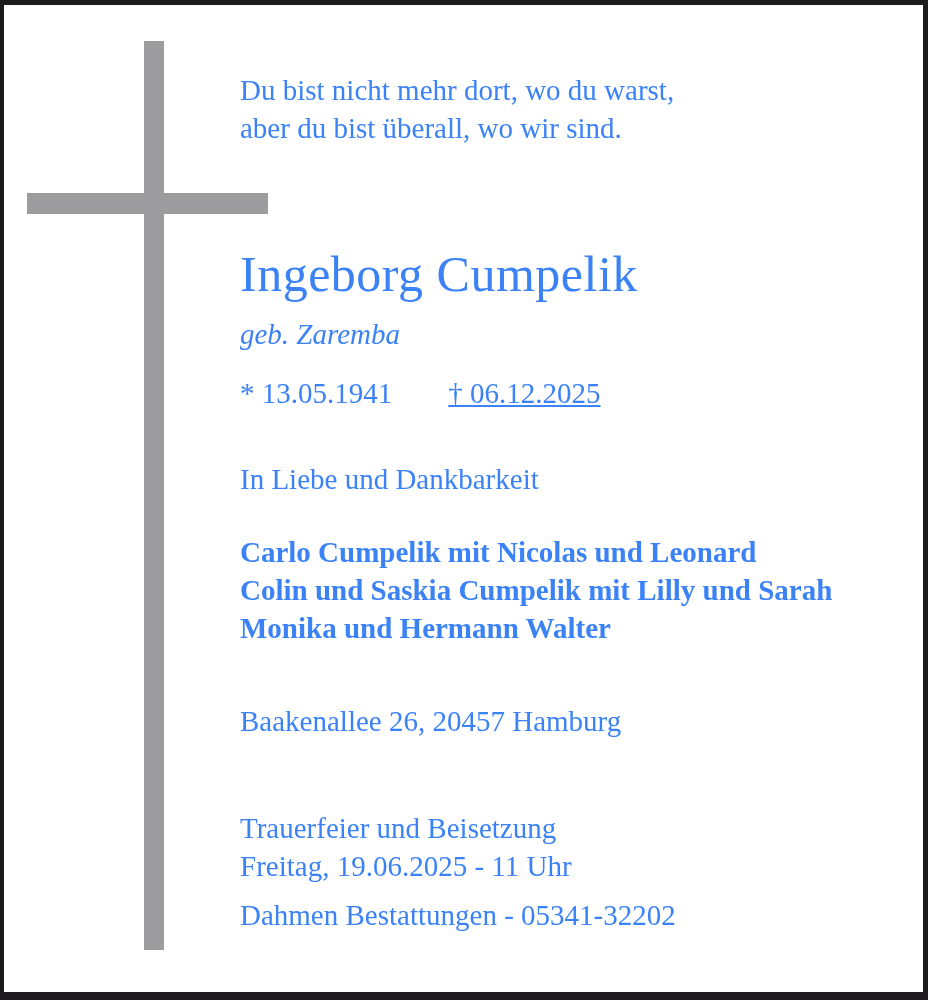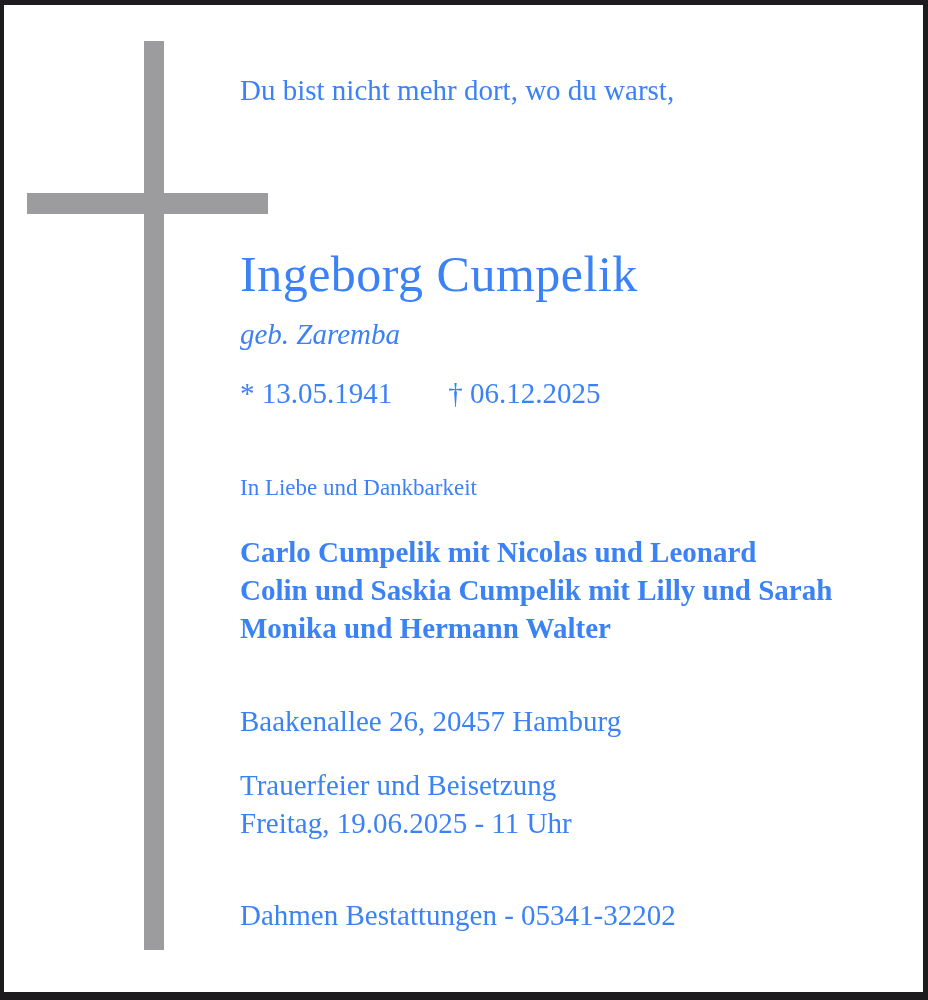--- a/index.html
+++ b/index.html
@@ -58,55 +58,57 @@
     top: 313px;
     font-size: 29px;
     font-style: italic;
   }
   .dates {
     top: 372px;
     font-size: 29px;
   }
   .dates .death-date {
     margin-left: 56px;
+    text-decoration: underline;
   }
   .intro {
-    top: 470px;
-    font-size: 23px;
+    top: 458px;
+    font-size: 29px;
   }
   .mourners {
     top: 528px;
     font-size: 29px;
     font-weight: bold;
     line-height: 38px;
   }
   .address {
     top: 700px;
     font-size: 29px;
   }
   .funeral {
-    top: 761px;
+    top: 804px;
     font-size: 29px;
     line-height: 38px;
   }
   .undertaker {
     top: 894px;
     font-size: 29px;
   }
 </style>
 </head>
 <body>
 
 <div class="page">
 
   <div class="cross-vertical"></div>
   <div class="cross-horizontal"></div>
 
   <div class="txt epigraph">
     <div>Du bist nicht mehr dort, wo du warst,</div>
+    <div>aber du bist überall, wo wir sind.</div>
   </div>
 
   <div class="txt deceased-name">Ingeborg Cumpelik</div>
 
   <div class="txt maiden-name">geb. Zaremba</div>
 
   <div class="txt dates">
     <span>* 13.05.1941</span><span class="death-date">† 06.12.2025</span>
   </div>
 

